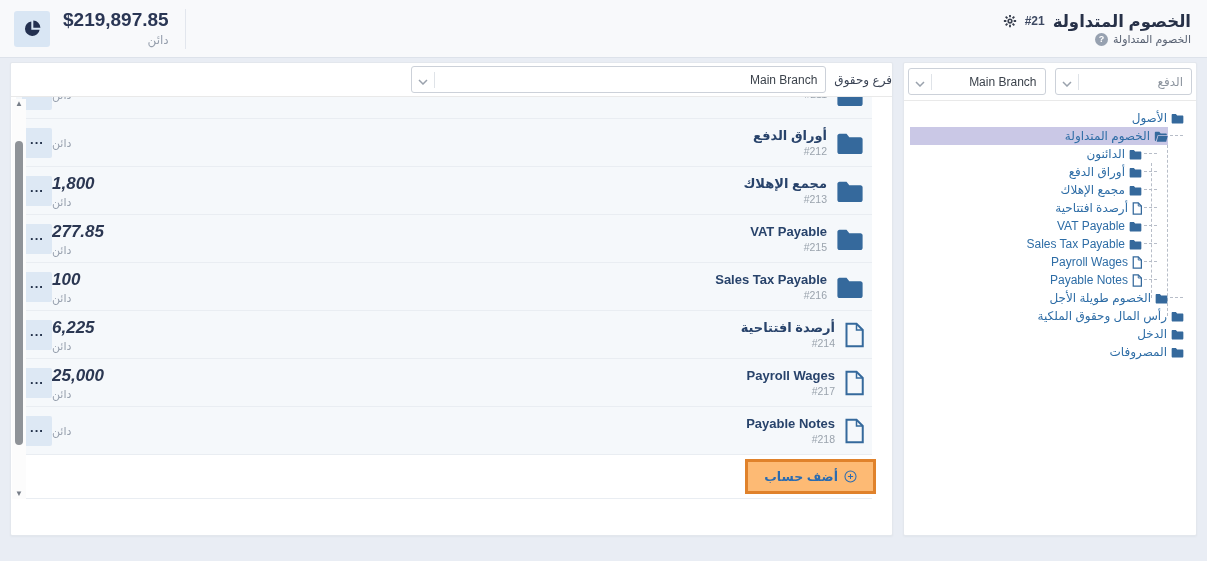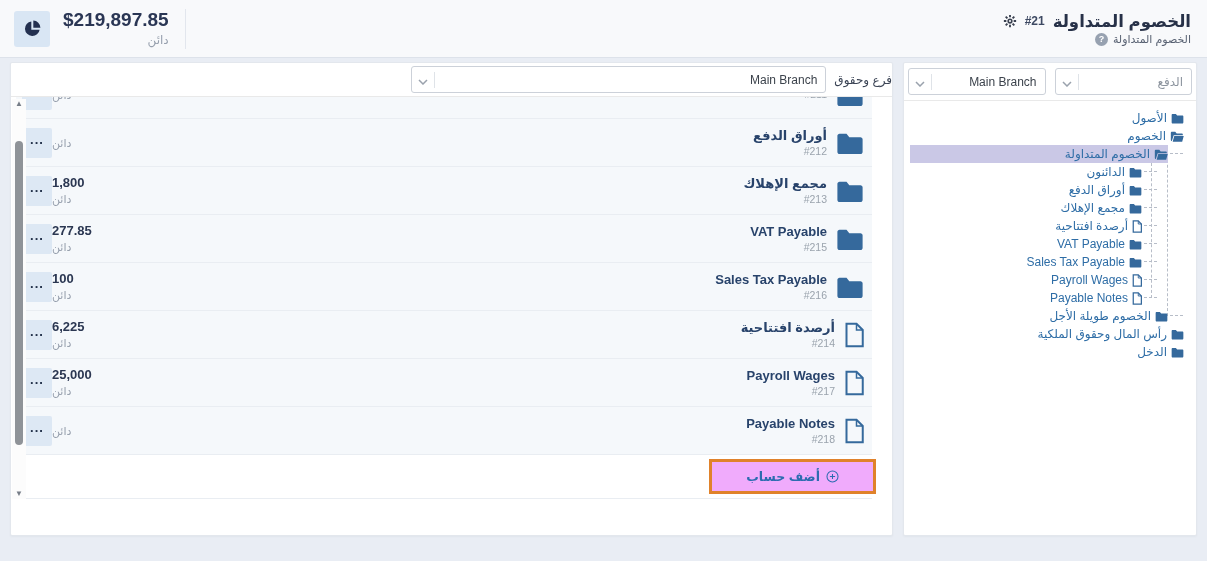--- a/index.html
+++ b/index.html
@@ -70,28 +70,28 @@
   .mrow { height:48px; background:#f5f8fb; border-bottom:1px solid #e9edf2; overflow:hidden; }
   .mrow-inner { height:48px; display:flex; align-items:center; padding:0 8px 0 6px; }
   .mrow.partial { height:22px; }
   .mrow.partial .mrow-inner { margin-top:-26px; }
   .ricon { color:#35699c; display:flex; align-items:center; margin-left:9px; }
   .rname { text-align:right; line-height:1.25; }
   .nm { font-size:13px; font-weight:bold; color:#28436b; }
   .rid { direction:ltr; font-size:10.5px; color:#9aa3ad; text-align:right; }
   .spacer { flex:1; }
   .ramount { width:330px; text-align:left; line-height:1.3; direction:ltr; text-align:left; }
-  .amt { font-size:13px; font-weight:bold; color:#2b3752; }
+  .amt { font-size:17px; font-weight:bold; color:#2b3752;font-style:italic; }
   .side { font-size:11px; color:#97a0ae; direction:rtl; text-align:left; }
   .menu-btn { width:30px; height:30px; background:#dde8f4; border:none; border-radius:2px;
               color:#223049; cursor:pointer; display:flex; align-items:center; justify-content:center;
               font-size:13px; font-weight:bold; letter-spacing:1px; line-height:1; padding-bottom:7px; }
   .addrow { background:#fff; border-bottom:1px solid #e9edf2; display:flex;
             padding:0; margin:0 20px 0 5px; height:44px; align-items:center; }
-  .obox { border:3px solid #e0822b; padding:7px 34px; margin-right:-4px; background:#f0abfc; }
+  .obox { border:3px solid #e0822b; padding:7px 16px; margin-right:-4px; background:#fdba74; }
   .add-btn { background:none; border:none; cursor:pointer; color:#2c6cb0; font-weight:bold;
              font-size:12.5px; display:flex; align-items:center; gap:6px;
              font-family:"Liberation Sans","DejaVu Sans",sans-serif; }
   .add-btn .pc { display:flex; align-items:center; }
   
   .vscroll { position:absolute; left:1px; top:36px; width:14px; height:400px; background:#fcfcfc; }
   .sc-arrow { position:absolute; left:0; width:14px; height:10px; color:#777e88; font-size:8px;
               text-align:center; line-height:10px; cursor:pointer; }
   .sc-up { top:0; } .sc-down { bottom:0; }
   .sc-thumb { position:absolute; left:3px; top:42px; width:8px; height:304px;
@@ -160,38 +160,29 @@
 
       <div class="titem lvl0">
           <span class="ticon">
             <svg width="13" height="11" viewBox="0 0 20 16">
               <path fill="currentColor" d="M1 2.5C1 1.7 1.7 1 2.5 1h5l2 2.5h8c.8 0 1.5.7 1.5 1.5v9c0 .8-.7 1.5-1.5 1.5h-15C1.7 15.5 1 14.8 1 14V2.5z"></path>
             </svg>
           </span>
           <span class="tlabel">الأصول</span>
         </div>
 
-      <div class="titem lvl0">
+
+      <div class="titem lvl1 sel-item">
+          <span class="stub"></span>
           <span class="ticon">
             <svg width="14" height="11" viewBox="0 0 20 16">
               <path fill="currentColor" d="M1 2.5C1 1.7 1.7 1 2.5 1h5l2 2.5H17c.8 0 1.5.7 1.5 1.5v1H5.2L2.4 14.8C1.6 14.6 1 13.9 1 13V2.5z"></path>
               <path fill="currentColor" d="M6 7.2h13.8l-2.3 8.3H3.7L6 7.2z"></path>
             </svg>
           </span>
-          <span class="tlabel">الخصوم</span>
-        </div>
-
-      <div class="titem lvl1 sel-item">
-          <span class="stub"></span>
-          <span class="ticon">
-            <svg width="14" height="11" viewBox="0 0 20 16">
-              <path fill="currentColor" d="M1 2.5C1 1.7 1.7 1 2.5 1h5l2 2.5H17c.8 0 1.5.7 1.5 1.5v1H5.2L2.4 14.8C1.6 14.6 1 13.9 1 13V2.5z"></path>
-              <path fill="currentColor" d="M6 7.2h13.8l-2.3 8.3H3.7L6 7.2z"></path>
-            </svg>
-          </span>
           <span class="tlabel">الخصوم المتداولة</span>
         </div>
 
       <div class="titem lvl2">
           <span class="stub"></span>
           <span class="ticon">
             <svg width="13" height="11" viewBox="0 0 20 16">
               <path fill="currentColor" d="M1 2.5C1 1.7 1.7 1 2.5 1h5l2 2.5h8c.8 0 1.5.7 1.5 1.5v9c0 .8-.7 1.5-1.5 1.5h-15C1.7 15.5 1 14.8 1 14V2.5z"></path>
             </svg>
           </span>
@@ -292,20 +283,28 @@
 
       <div class="titem lvl0">
           <span class="ticon">
             <svg width="13" height="11" viewBox="0 0 20 16">
               <path fill="currentColor" d="M1 2.5C1 1.7 1.7 1 2.5 1h5l2 2.5h8c.8 0 1.5.7 1.5 1.5v9c0 .8-.7 1.5-1.5 1.5h-15C1.7 15.5 1 14.8 1 14V2.5z"></path>
             </svg>
           </span>
           <span class="tlabel">الدخل</span>
         </div>
 
+      <div class="titem lvl0">
+          <span class="ticon">
+            <svg width="13" height="11" viewBox="0 0 20 16">
+              <path fill="currentColor" d="M1 2.5C1 1.7 1.7 1 2.5 1h5l2 2.5h8c.8 0 1.5.7 1.5 1.5v9c0 .8-.7 1.5-1.5 1.5h-15C1.7 15.5 1 14.8 1 14V2.5z"></path>
+            </svg>
+          </span>
+          <span class="tlabel">المصروفات</span>
+        </div>
     </div>
   </div>
 
   <div class="card main-card">
     <div class="main-topbar">
       <div class="branch-filter">
         <span class="bf-label">فرع وحقوق</span>
         <div class="sel bf-sel">
           <span class="sel-val">Main Branch</span>
           <span class="sel-chev">

